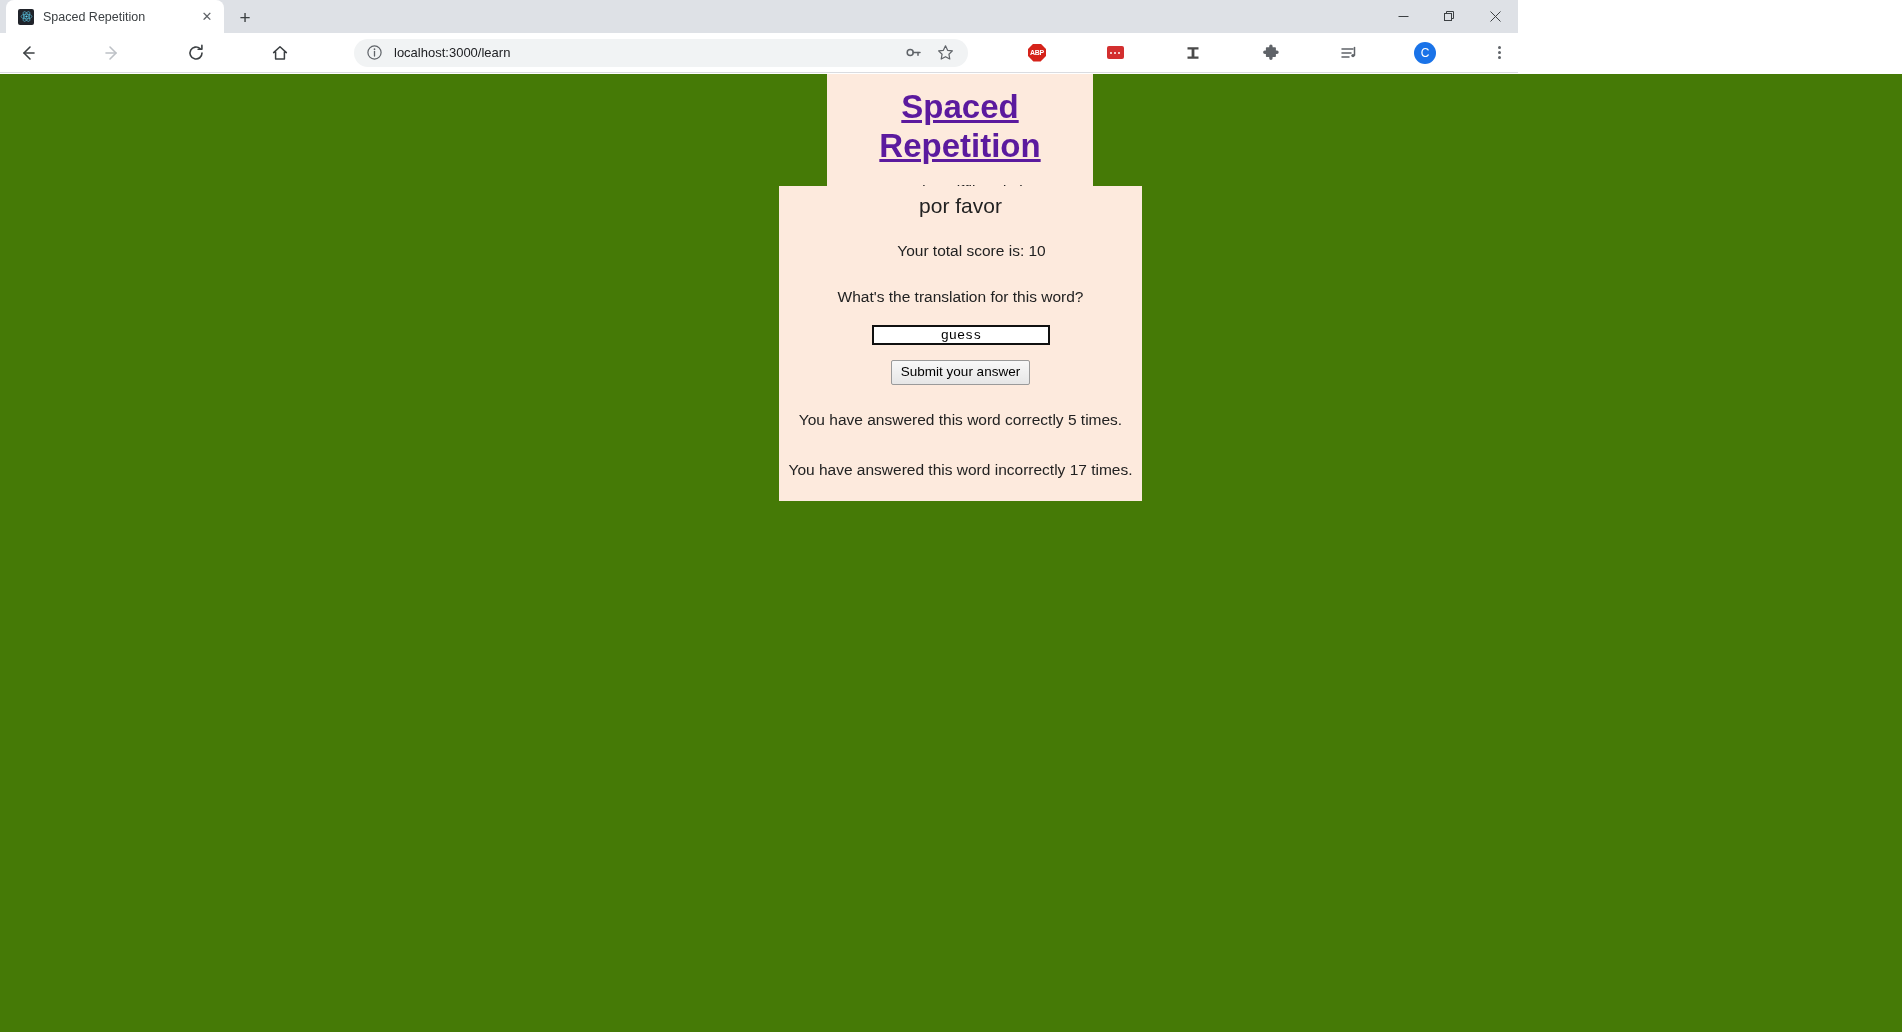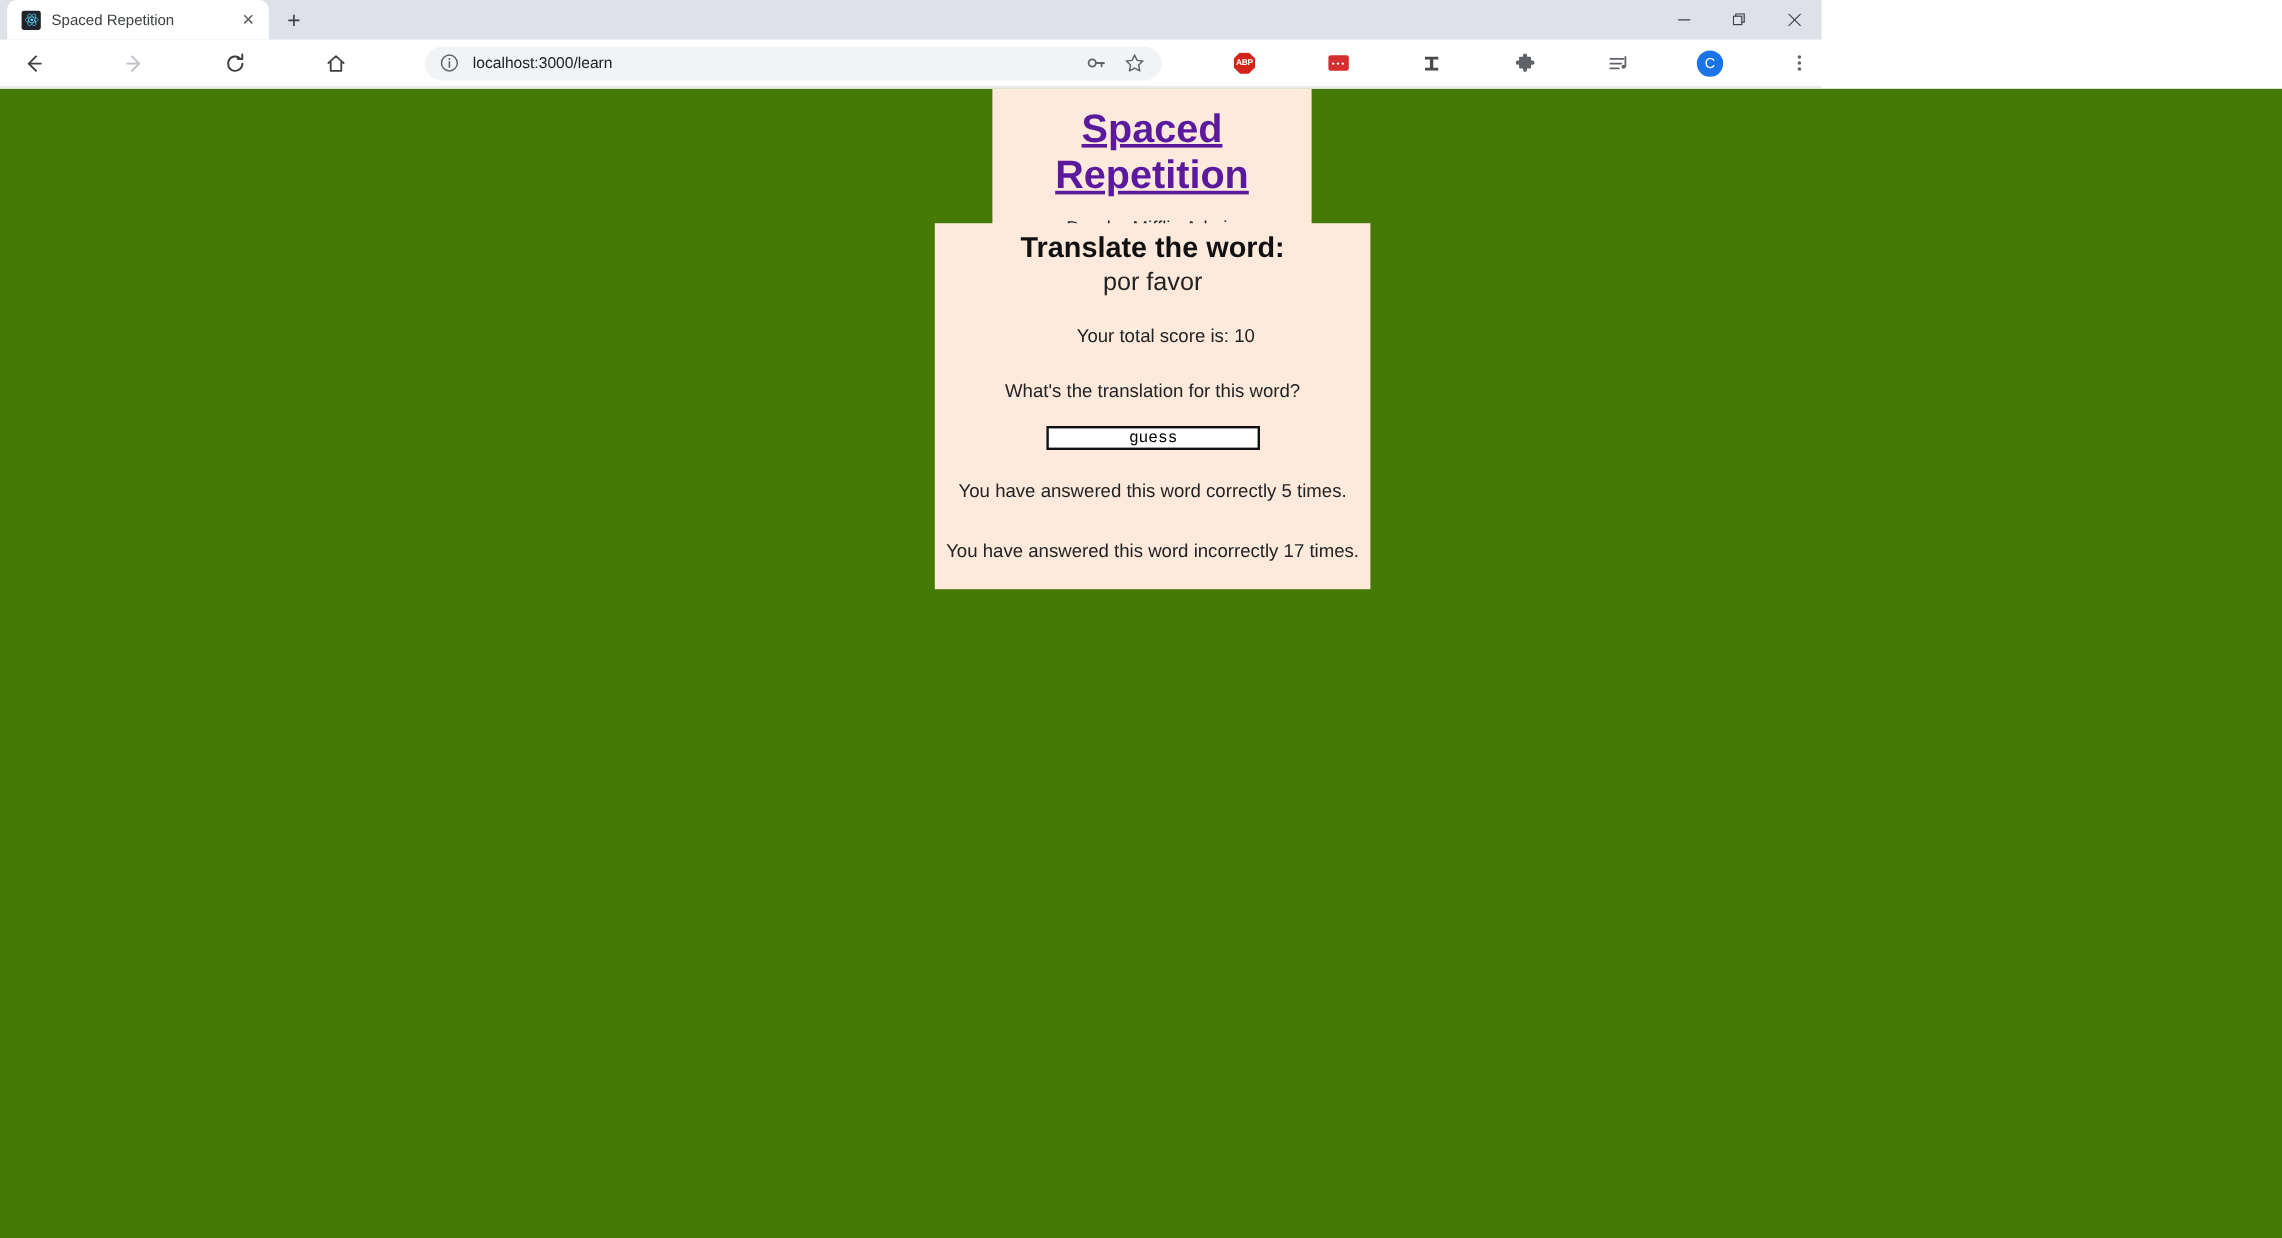--- a/index.html
+++ b/index.html
@@ -317,27 +317,29 @@
 
   <div class="viewport">
 
     <div class="page-header">
       <a class="site-title" href="#">Spaced Repetition</a>
       <div class="username">Dunder Mifflin Admin</div>
       <a class="logout" href="#">Logout</a>
     </div>
 
     <div class="card">
-      <h2 class="translate-heading">Translate the word:</h2>
       <div class="word">por favor</div>
       <div class="score">Your total score is: 10</div>
       <div class="question">What's the translation for this word?</div>
 
       <div class="answer-form">
         <input class="answer-input" type="text" autofocus="" value="guess" style="">
+        <div>
+          <button class="submit-btn">Submit your answer</button>
+        </div>
       </div>
 
       <div class="stat stat-correct">You have answered this word correctly 5 times.</div>
       <div class="stat stat-incorrect">You have answered this word incorrectly 17 times.</div>
     </div>
 
   </div>
 </div>
 
 </body></html>

